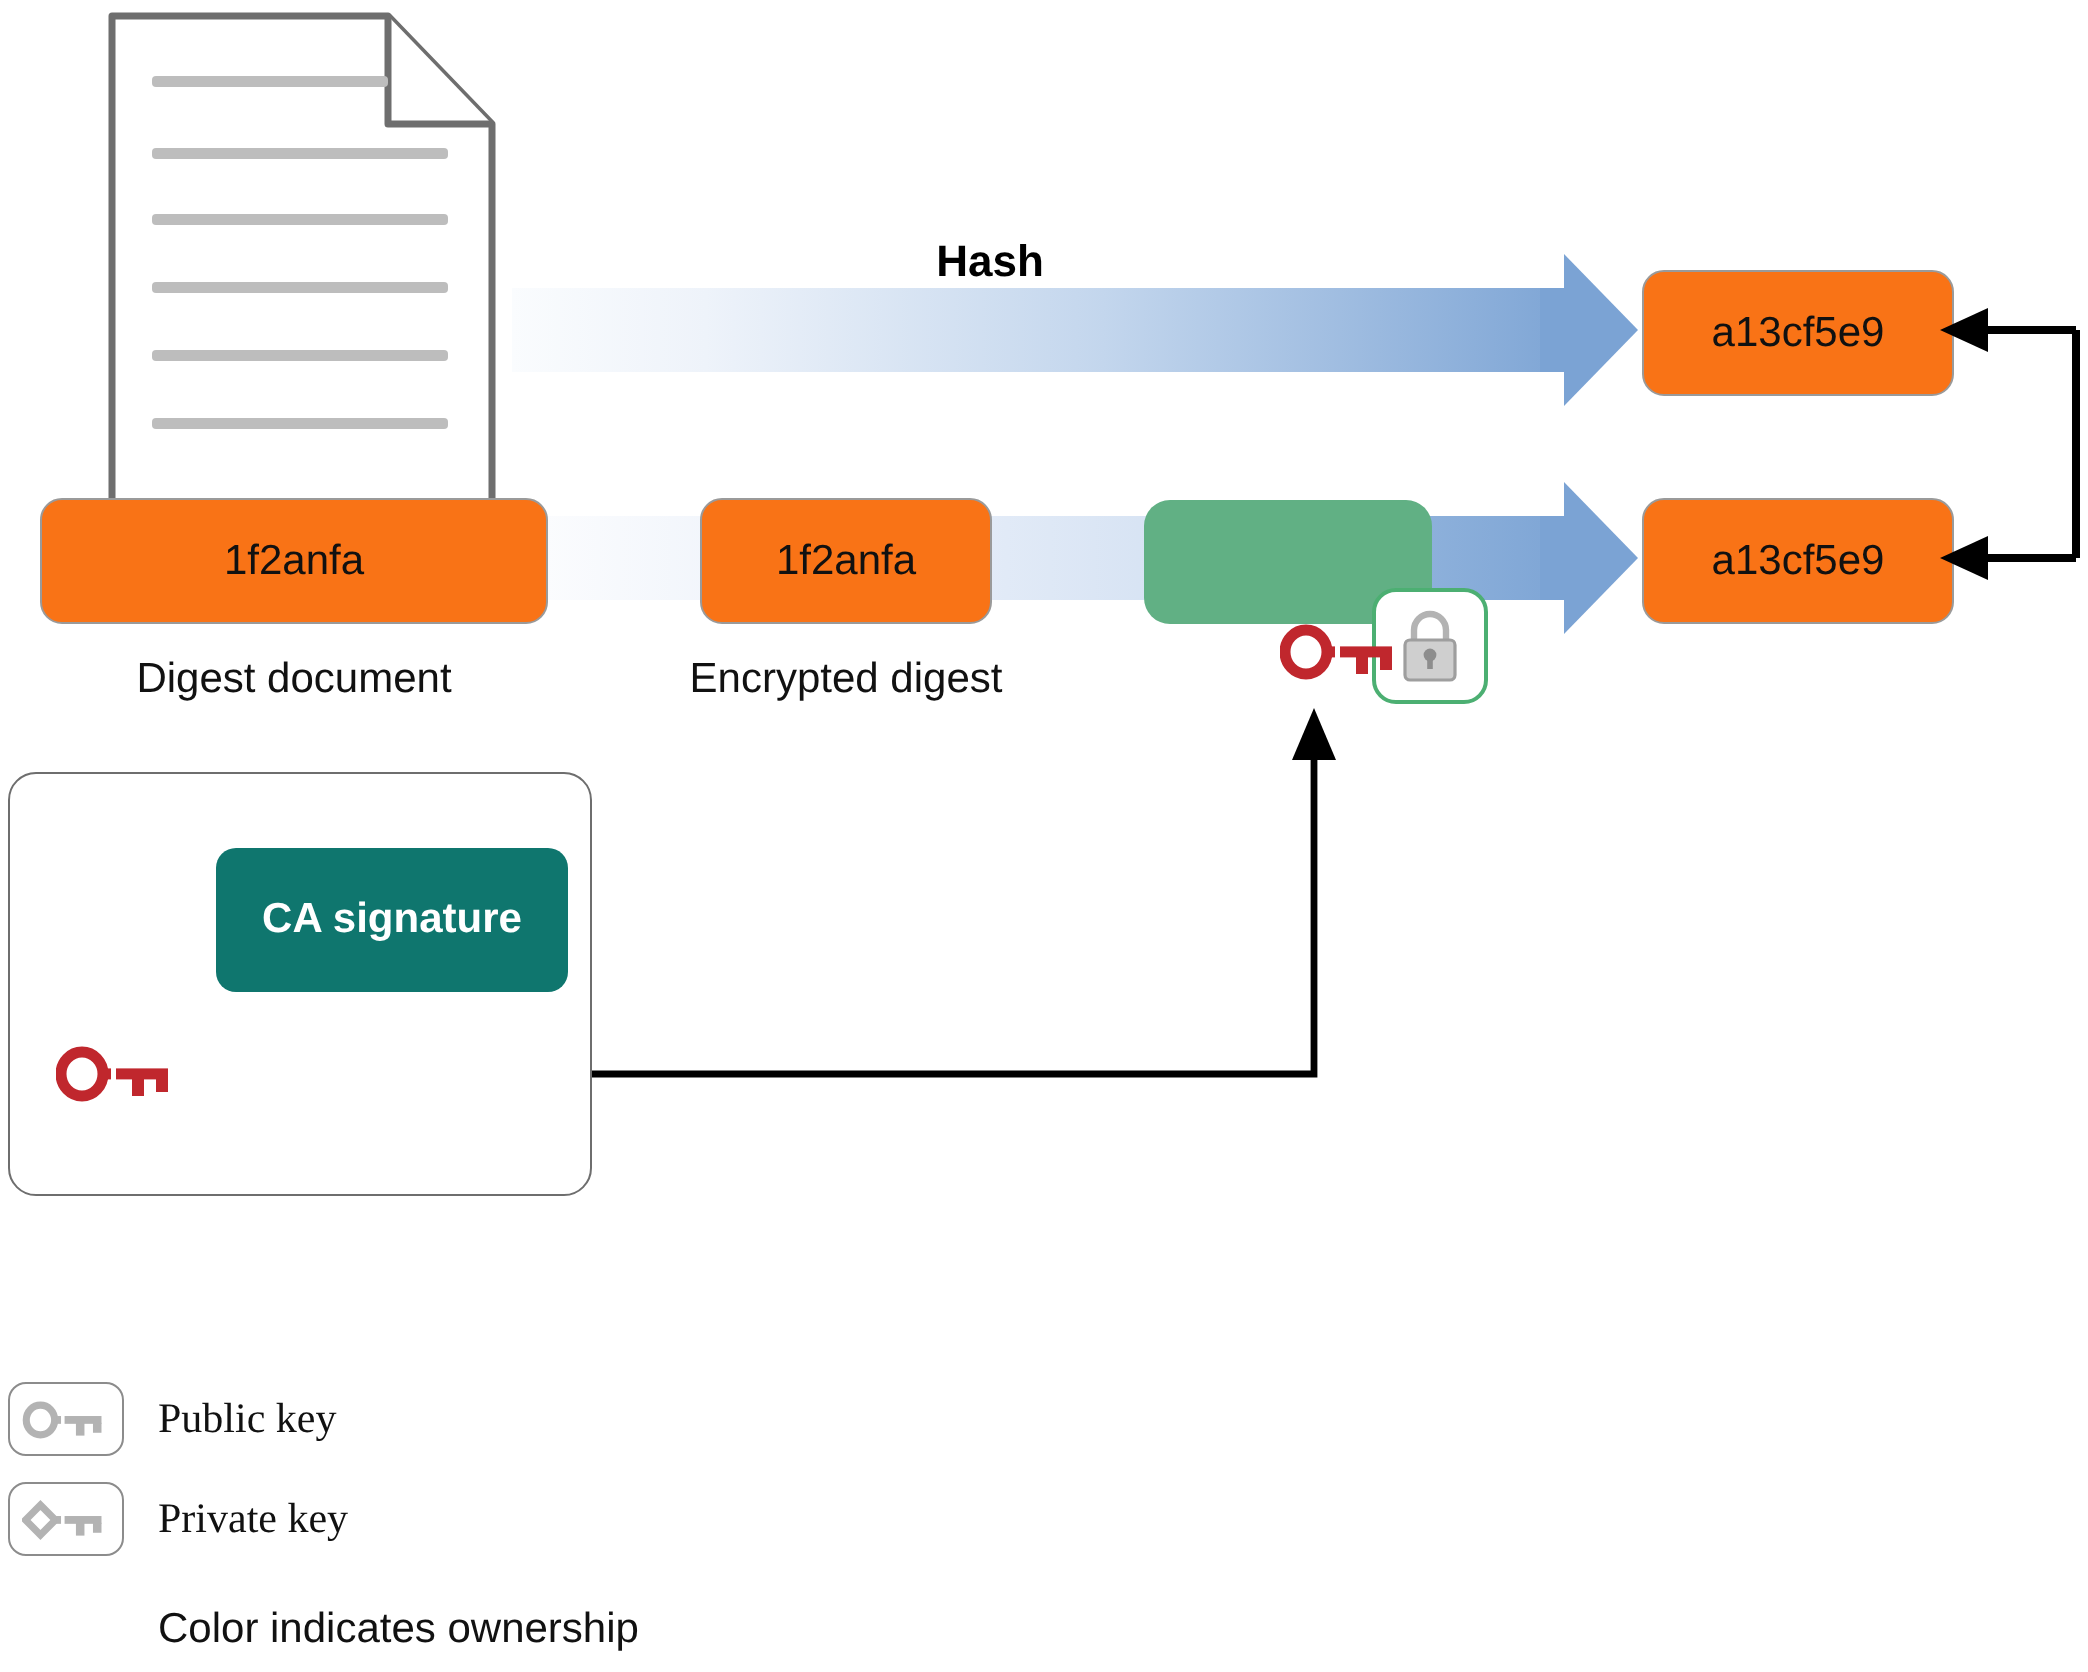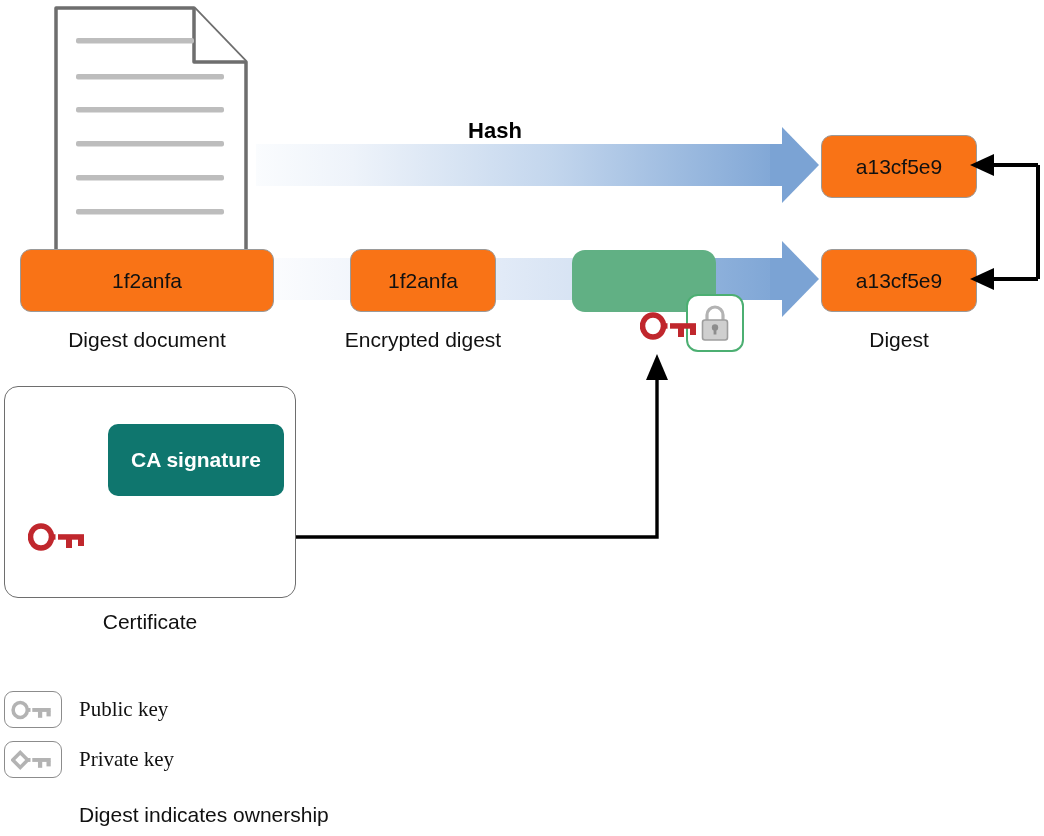--- a/index.html
+++ b/index.html
@@ -187,21 +187,20 @@
   <div class="abs chip chip-digest1">a13cf5e9</div>
 
   <div class="abs chip chip-digest2">a13cf5e9</div>
 
   <div class="abs hash-label">Hash</div>
 
   <div class="abs caption cap-signed">Digest document</div>
 
   <div class="abs caption cap-encdig">Encrypted digest</div>
 
-  <div class="abs caption cap-digest">Digest</div>
 
   <div class="abs lock-badge">
     <svg width="32" height="38" viewBox="0 0 32 38">
       <path d="M8,17 V11 a8,8 0 0 1 16,0 V17" fill="none" stroke="#b3b3b3" stroke-width="3.2"></path>
       <rect x="3.5" y="16" width="25" height="20" rx="2.5" fill="#cfcfcf" stroke="#9e9e9e" stroke-width="1.6"></rect>
       <circle cx="16" cy="23.5" r="3.2" fill="#8d8d8d"></circle>
       <rect x="14.6" y="23.5" width="2.8" height="7" fill="#8d8d8d"></rect>
     </svg>
   </div>
 
@@ -231,21 +230,20 @@
   <div class="abs ca-sig">CA signature</div>
 
   <svg class="abs key-in-cert" viewBox="0 0 62 28">
     <ellipse cx="13" cy="14" rx="10.5" ry="11" fill="none" stroke="#c0272d" stroke-width="5.5"></ellipse>
     <rect x="24" y="11.2" width="3.5" height="5.5" fill="#c0272d"></rect>
     <rect x="30" y="11.2" width="26" height="5.5" fill="#c0272d"></rect>
     <rect x="38" y="16" width="6" height="9" fill="#c0272d"></rect>
     <rect x="50" y="16" width="6" height="7" fill="#c0272d"></rect>
   </svg>
 
-  <div class="abs caption cap-cert">Certificate</div>
 
   <div class="abs legend-row legend-pub">
     <div class="legend-swatch">
       <svg width="44" height="22" viewBox="0 0 62 28">
         <ellipse cx="13" cy="14" rx="10" ry="10.5" fill="none" stroke="#b3b3b3" stroke-width="5"></ellipse>
         <rect x="24" y="11.2" width="3.5" height="5.5" fill="#b3b3b3"></rect>
         <rect x="30" y="11.2" width="26" height="5.5" fill="#b3b3b3"></rect>
         <rect x="38" y="16" width="6" height="9" fill="#b3b3b3"></rect>
         <rect x="50" y="16" width="6" height="7" fill="#b3b3b3"></rect>
       </svg>
@@ -259,15 +257,15 @@
         <polygon points="13,3.5 23.5,14 13,24.5 2.5,14" fill="none" stroke="#b3b3b3" stroke-width="5"></polygon>
         <rect x="24" y="11.2" width="3.5" height="5.5" fill="#b3b3b3"></rect>
         <rect x="30" y="11.2" width="26" height="5.5" fill="#b3b3b3"></rect>
         <rect x="38" y="16" width="6" height="9" fill="#b3b3b3"></rect>
         <rect x="50" y="16" width="6" height="7" fill="#b3b3b3"></rect>
       </svg>
     </div>
     <span class="legend-text">Private key</span>
   </div>
 
-  <div class="abs ownership-note">Digest indicates ownership</div>
+  <div class="abs ownership-note">Color indicates ownership</div>
 
 </div>
 
 </body></html>

